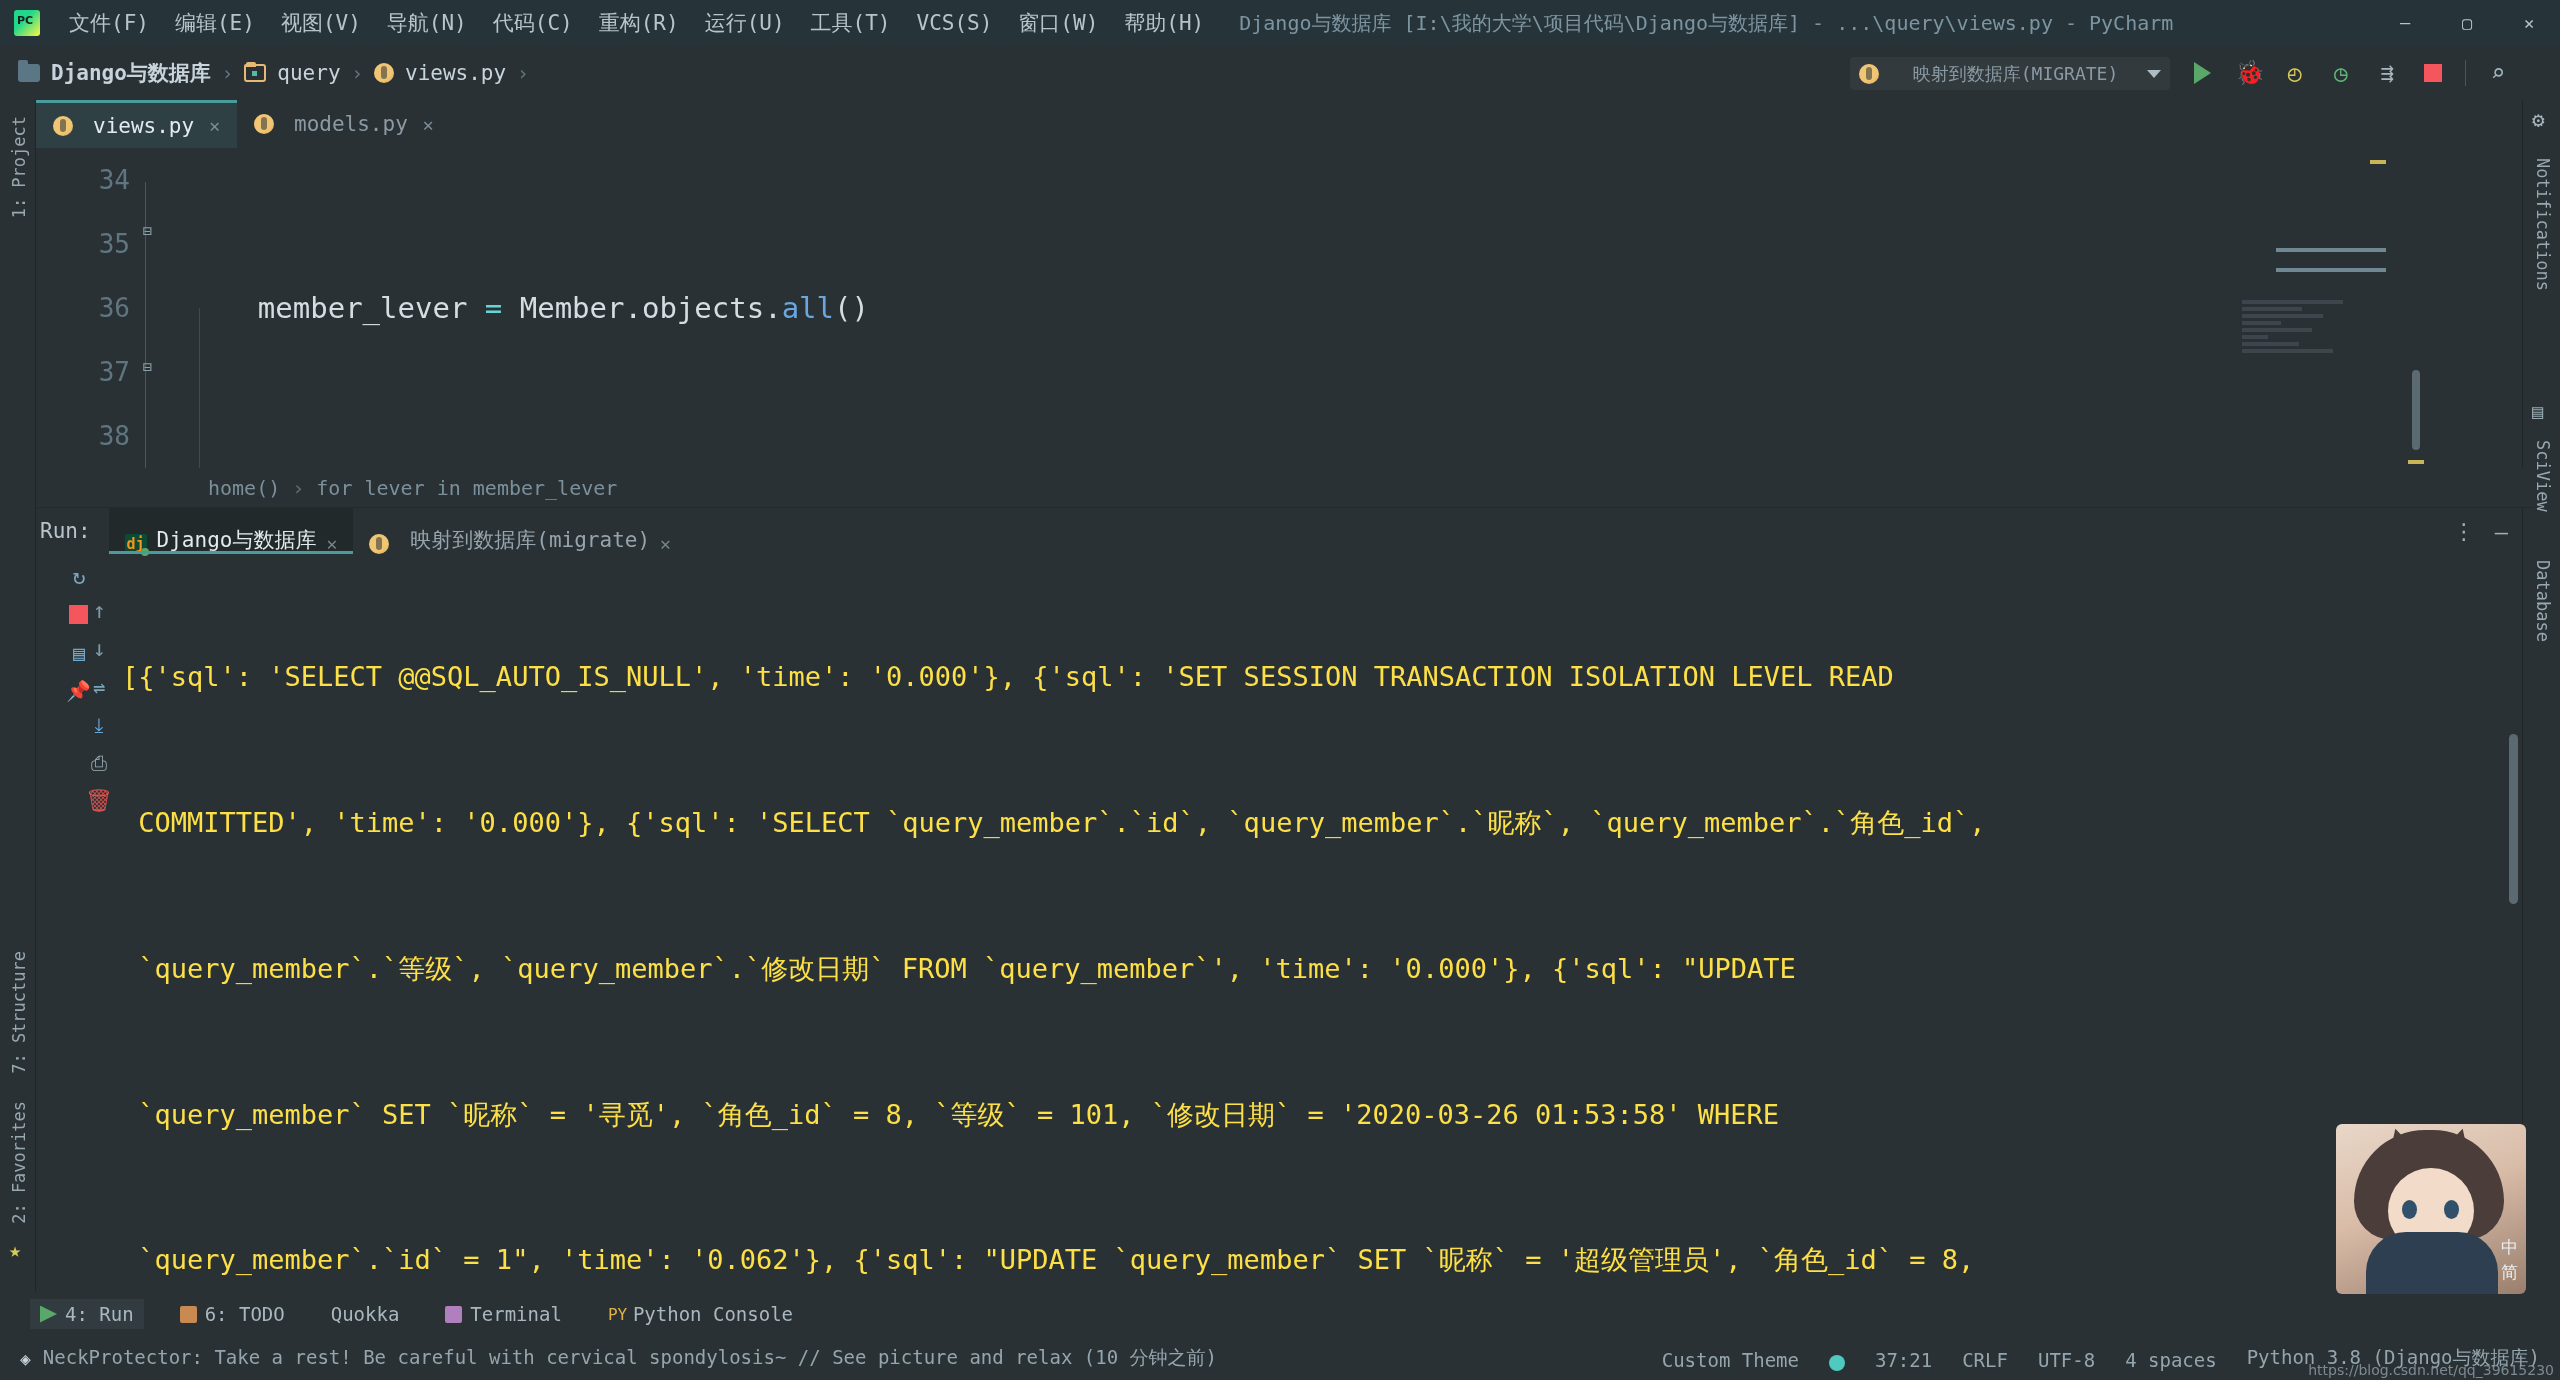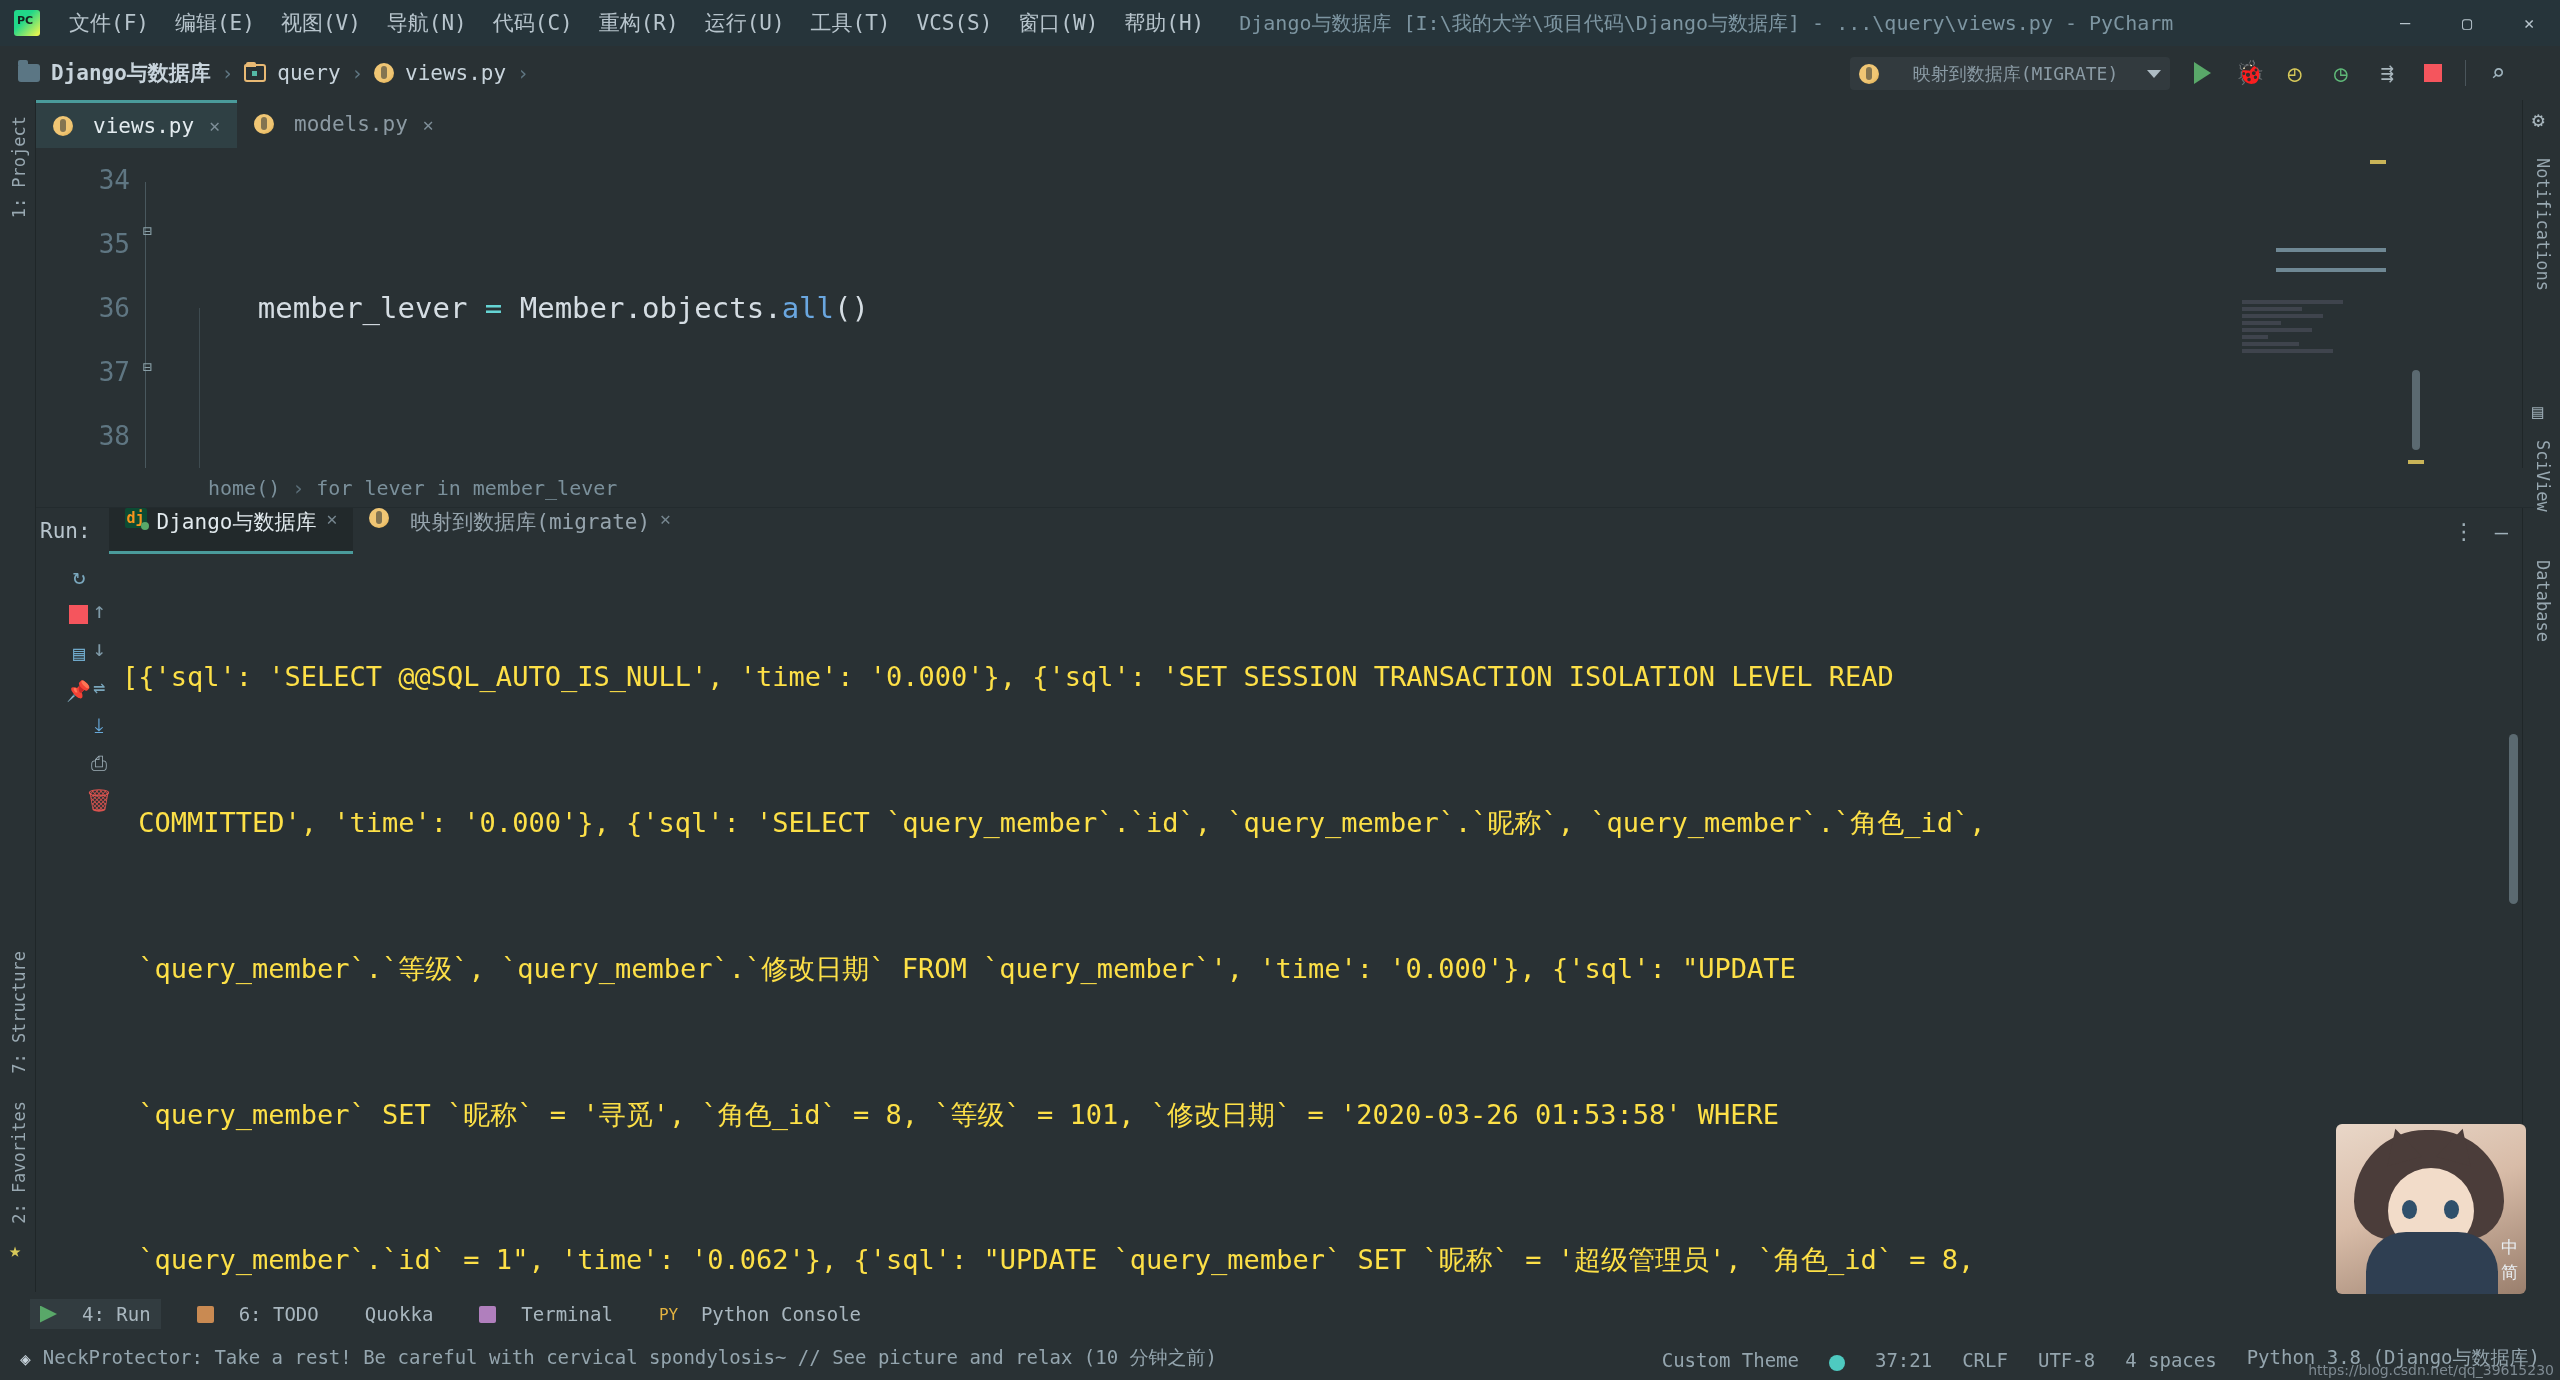--- a/index.html
+++ b/index.html
@@ -209,21 +209,21 @@
   .runwin {
     position: absolute; left: 36px; top: 508px; right: 38px; bottom: 88px;
     background: #293134;
   }
   .run-header {
     height: 46px; display: flex; align-items: center; position: relative;
     background: #293134;
   }
   .run-label { padding: 0 18px 0 4px; font-size: 21px; color: #b7c4cc; }
   .run-tab {
-    display: flex; align-items: flex-start; gap: 10px; height: 46px;
+    display: flex; align-items: flex-end; gap: 10px; height: 46px;
     padding: 0 16px; font-size: 21px; color: #96a4ad; position: relative;
   }
   .run-tab.active { background: #22292b; color: #e2eaee; }
   .run-tab.active::after {
     content:""; position:absolute; left:0; bottom:0; width:100%; height:3px;
     background:#4a9b9b;
   }
   .run-tab .x { font-size: 18px; color: #76868f; }
   .dj-ico {
     width: 22px; height: 20px; background: #0c4b33; border-radius: 2px;
@@ -273,21 +273,21 @@
     background: #5b6a71; border-radius: 5px;
   }
 
   
   .bottombar {
     position: absolute; left: 0; bottom: 44px; width: 2560px; height: 44px;
     background: #293134; display: flex; align-items: center;
     padding-left: 30px; gap: 26px; font-size: 19px; color: #a9b7bf;
   }
   .bb {
-    display: flex; align-items: center; gap: 25px; padding: 4px 10px;
+    display: flex; align-items: center; gap: 8px; padding: 4px 10px;
   }
   .bb.active { background: #323c40; }
   .bb .sq { width: 17px; height: 17px; border-radius: 2px; }
 
   
   .statusbar {
     position: absolute; left: 0; bottom: 0; width: 2560px; height: 44px;
     background: #293134; display: flex; align-items: center;
     padding: 0 20px; font-size: 19px; color: #94a5ae;
   }

